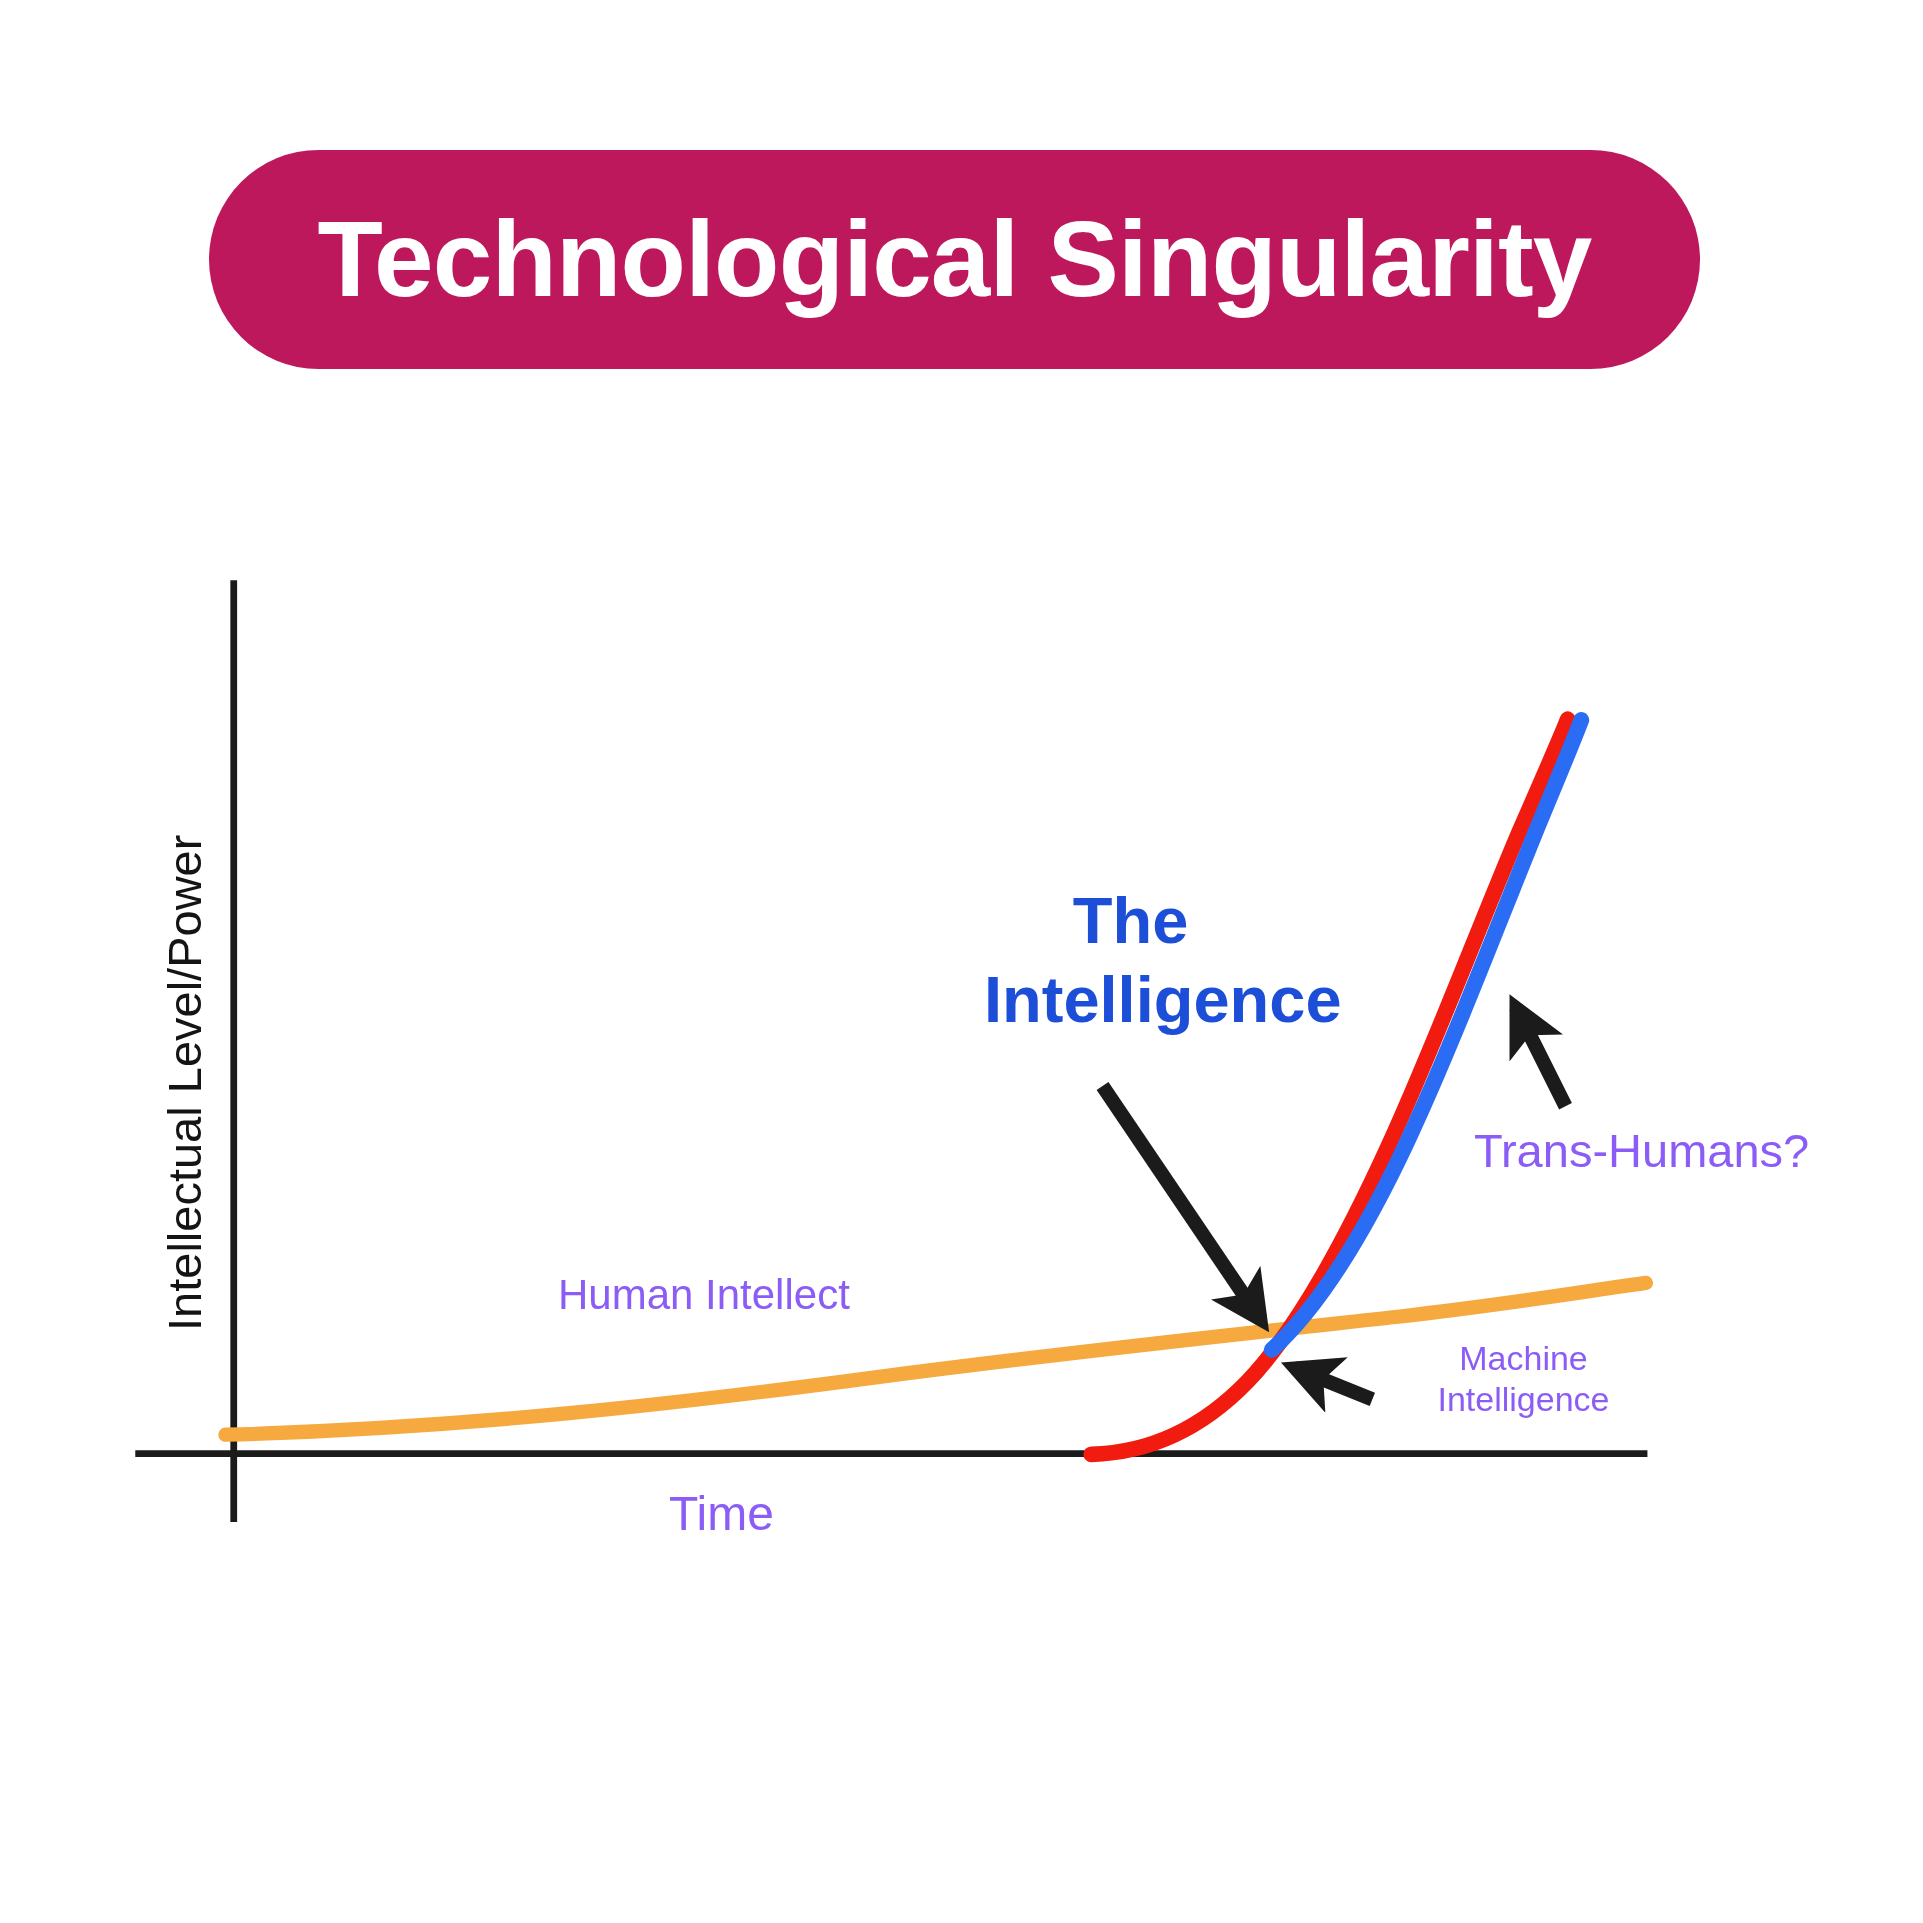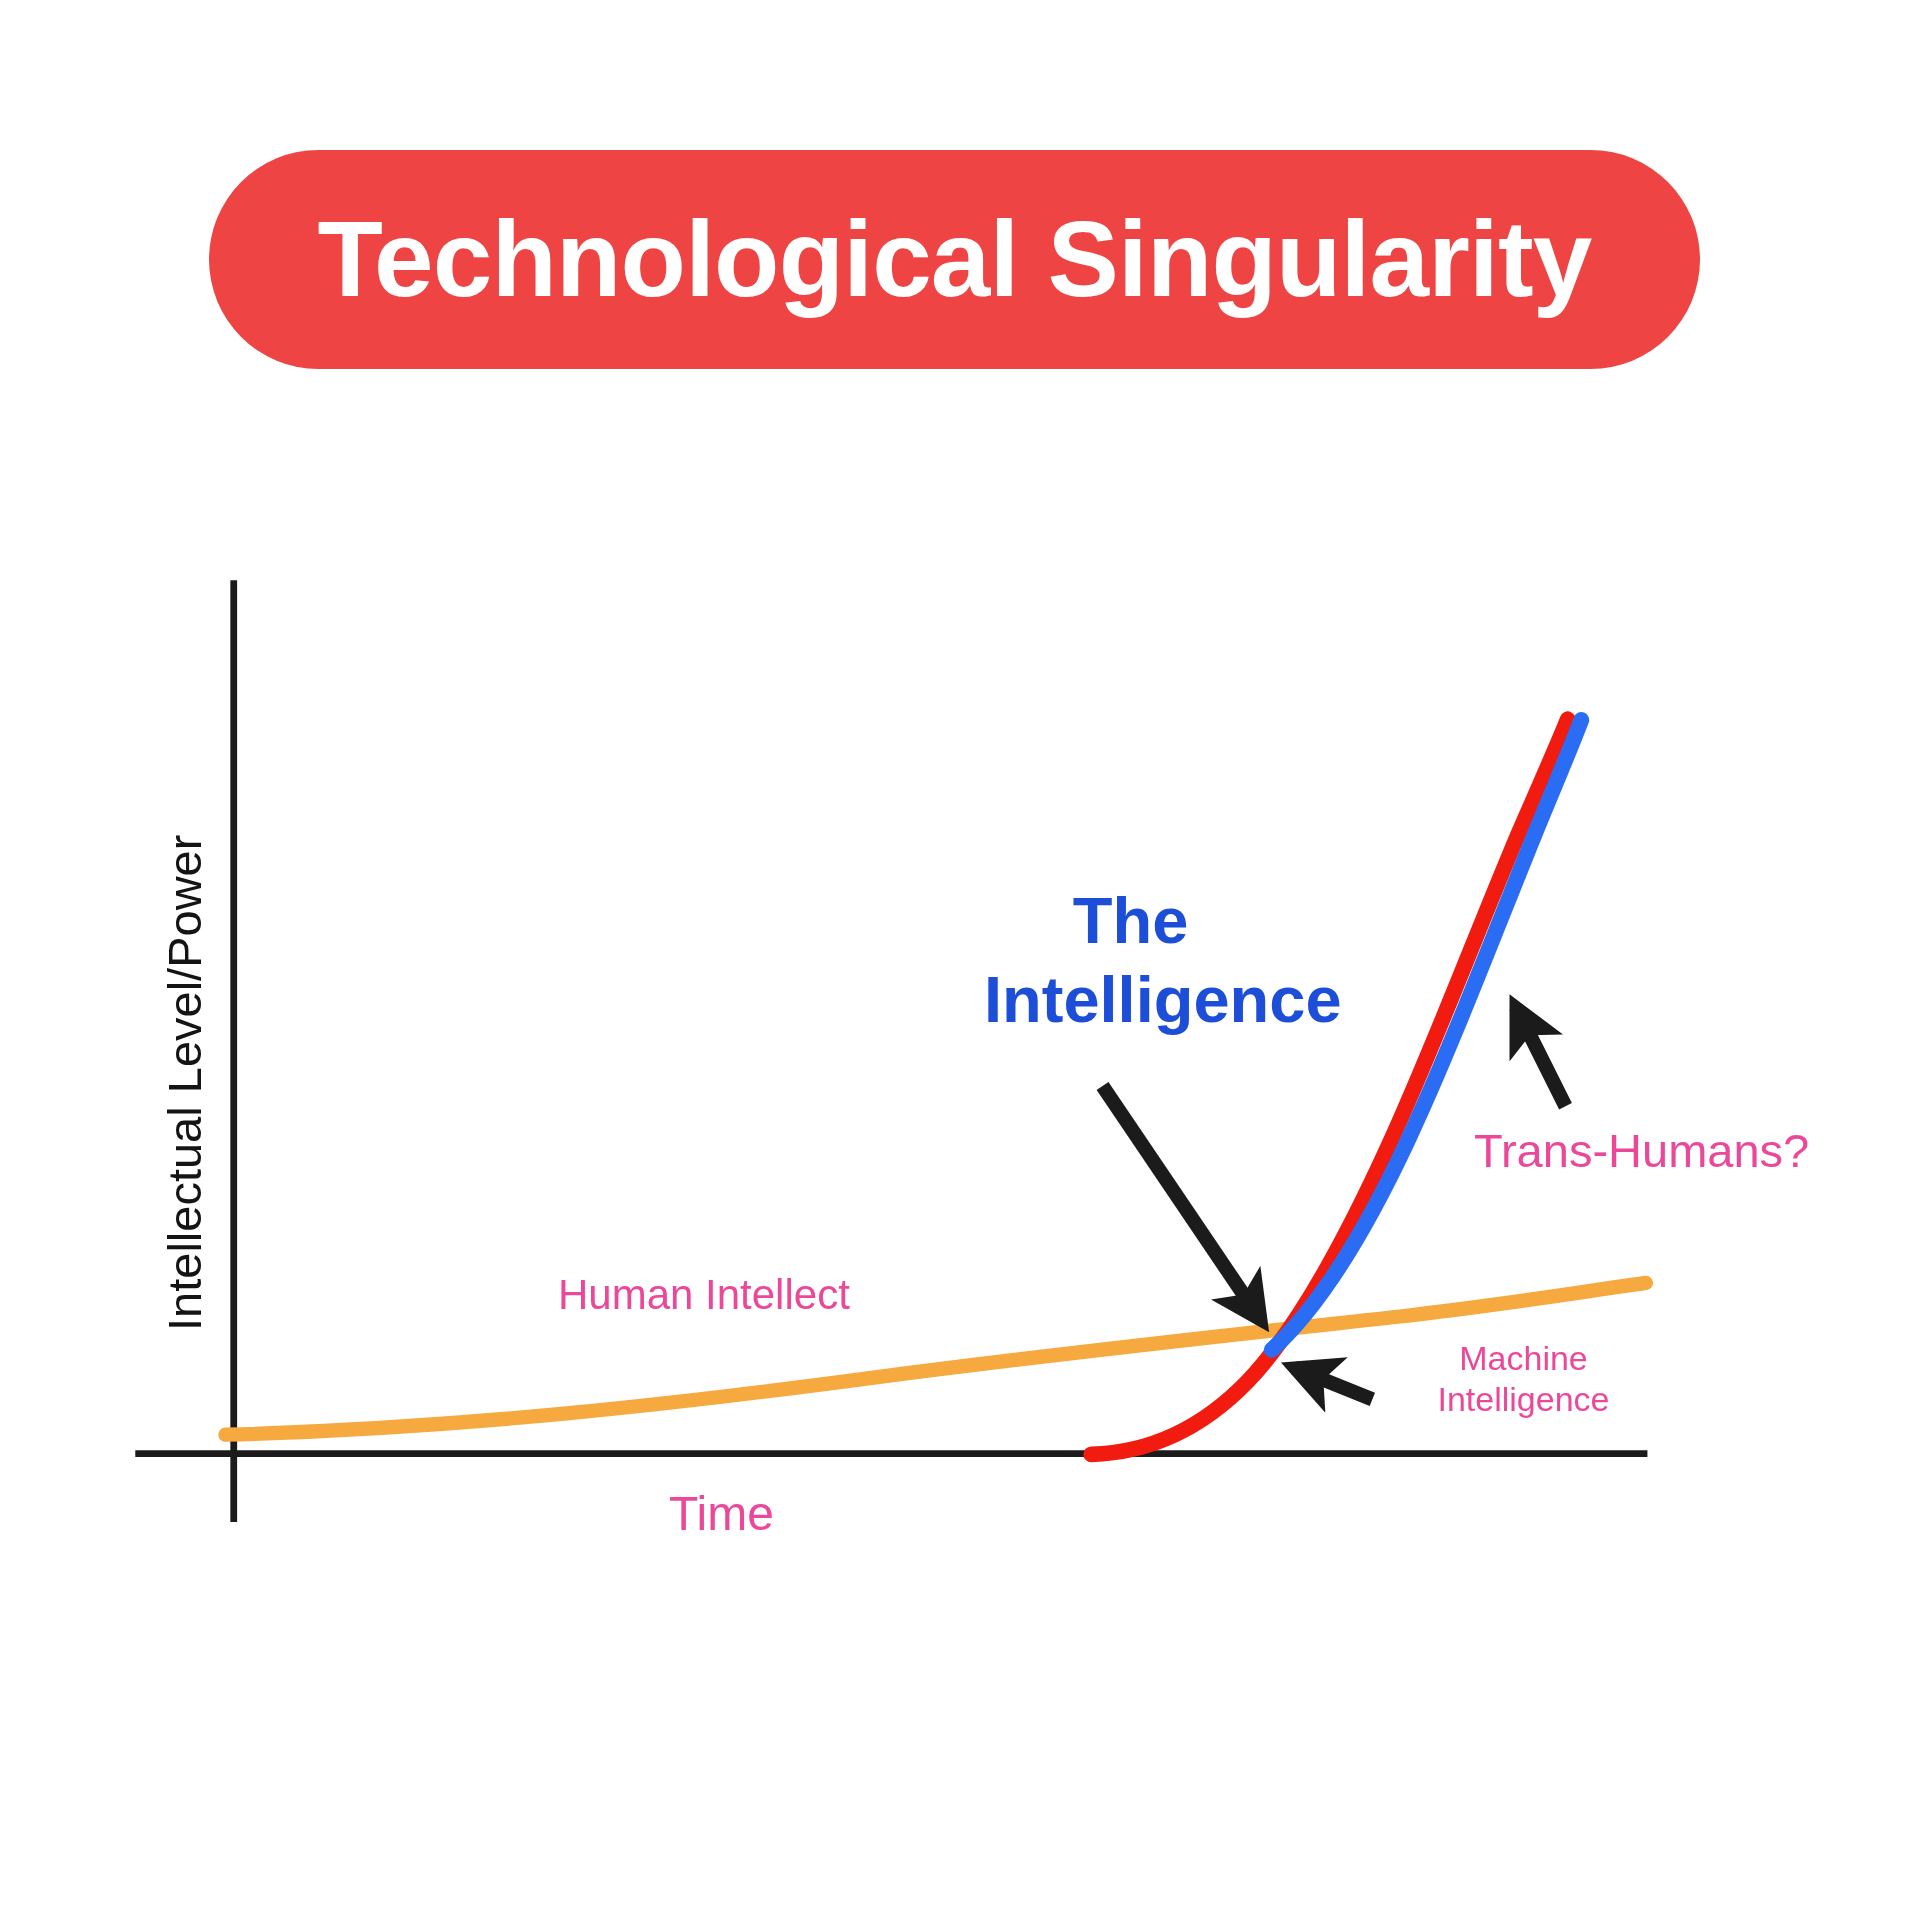--- a/index.html
+++ b/index.html
@@ -21,21 +21,21 @@
     height: 1924px;
     background: #ffffff;
   }
   
   #title-pill {
     position: absolute;
     left: 209px;
     top: 150px;
     width: 1491px;
     height: 219px;
-    background: #ef4444;
+    background: #be185d;
     border-radius: 110px;
     display: flex;
     align-items: center;
     justify-content: center;
     box-sizing: border-box;
   }
   #title-text {
     color: #ffffff;
     font-family: "Liberation Sans", sans-serif;
     font-weight: bold;
@@ -51,21 +51,21 @@
     left: 0;
     top: 0;
     width: 1924px;
     height: 1924px;
     pointer-events: none;
   }
   
   .annotation {
     position: absolute;
     font-family: "Liberation Sans", sans-serif;
-    color: #ec4899;
+    color: #8b5cf6;
     white-space: nowrap;
     line-height: 1.18;
   }
   #y-axis-label {
     position: absolute;
     left: 0px;
     top: 0px;
     transform-origin: left top;
     transform: translate(157px, 1331px) rotate(-90deg);
     font-size: 47px;

